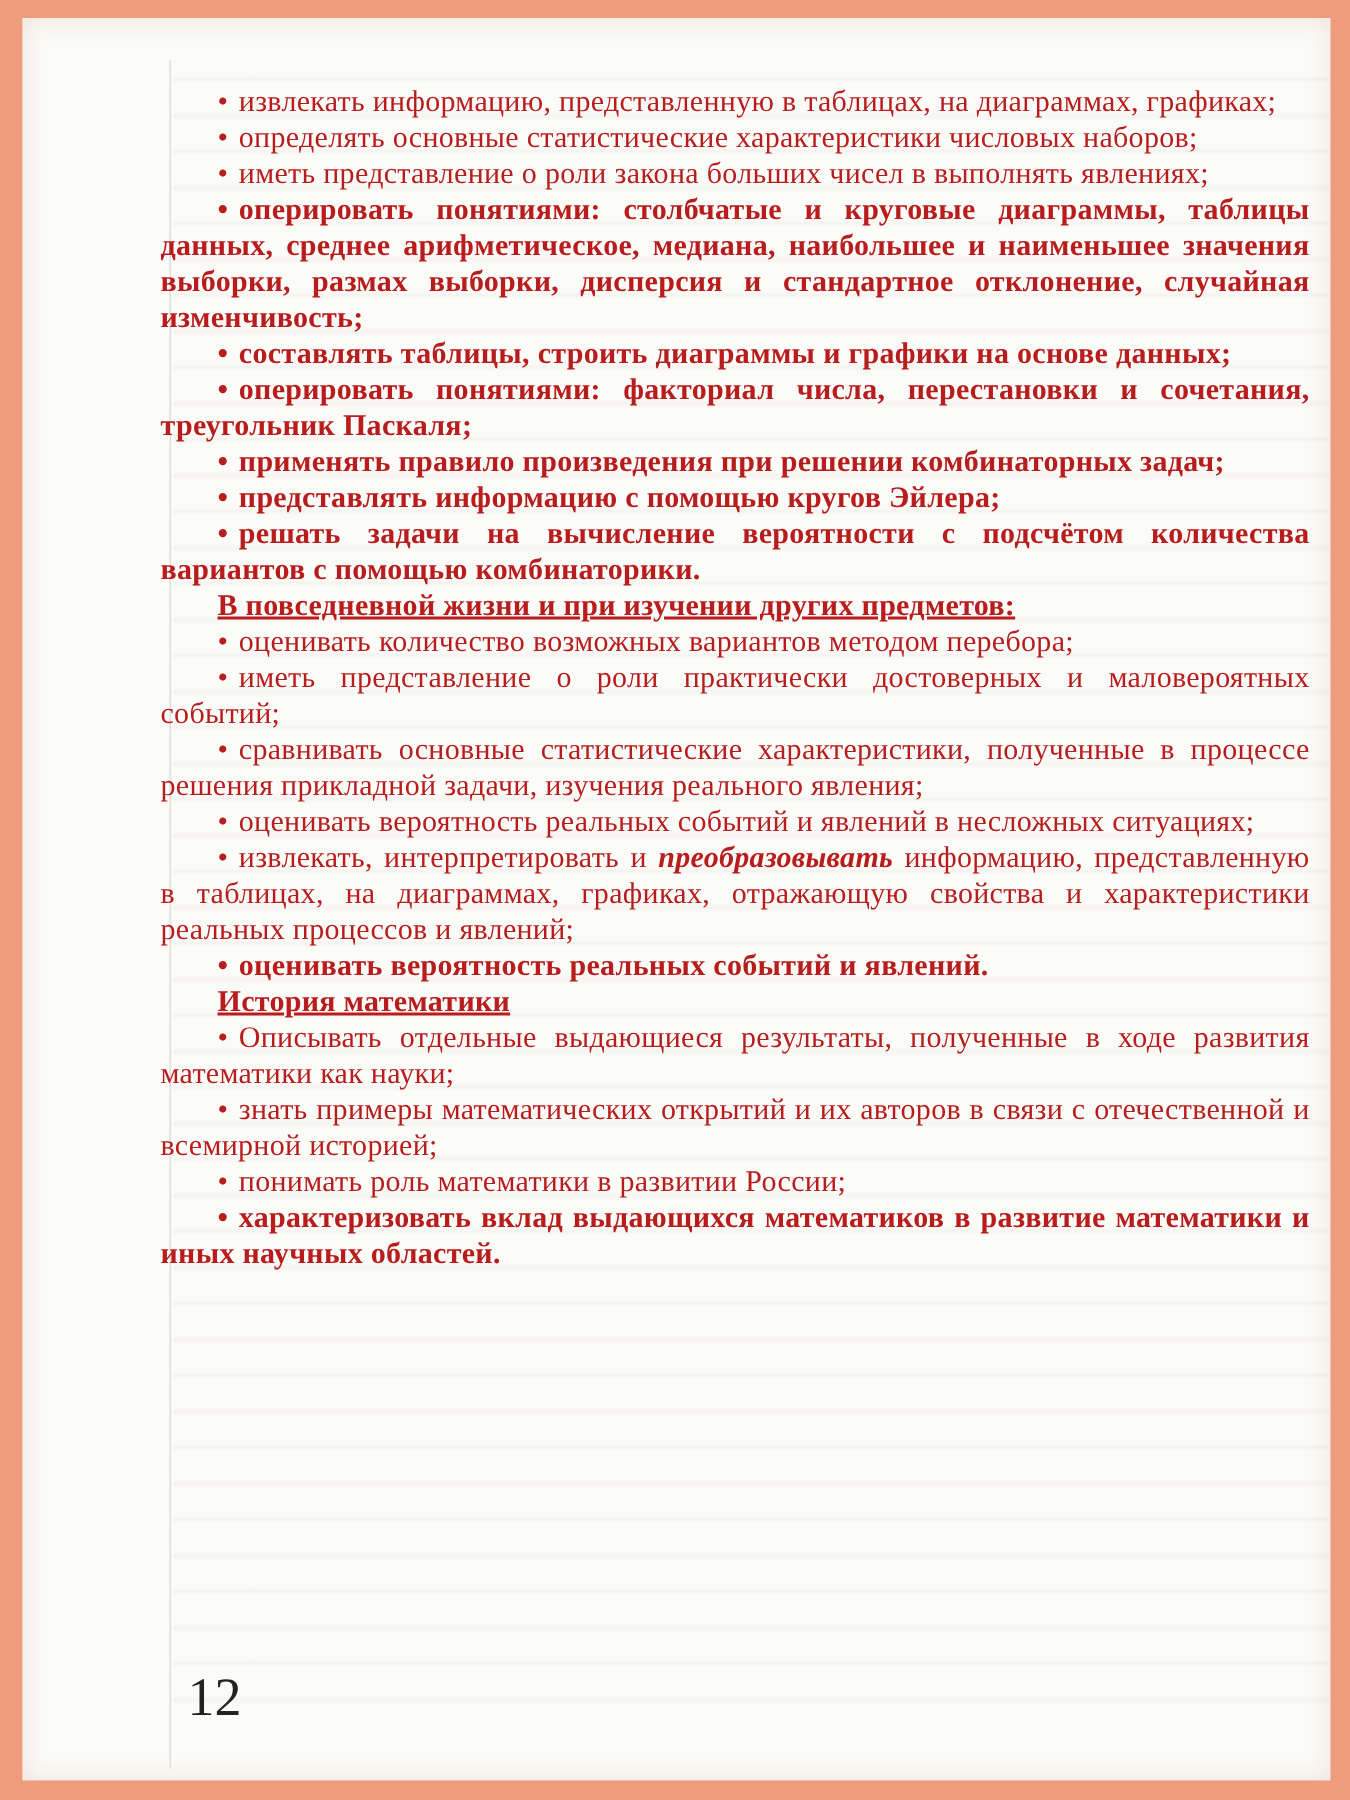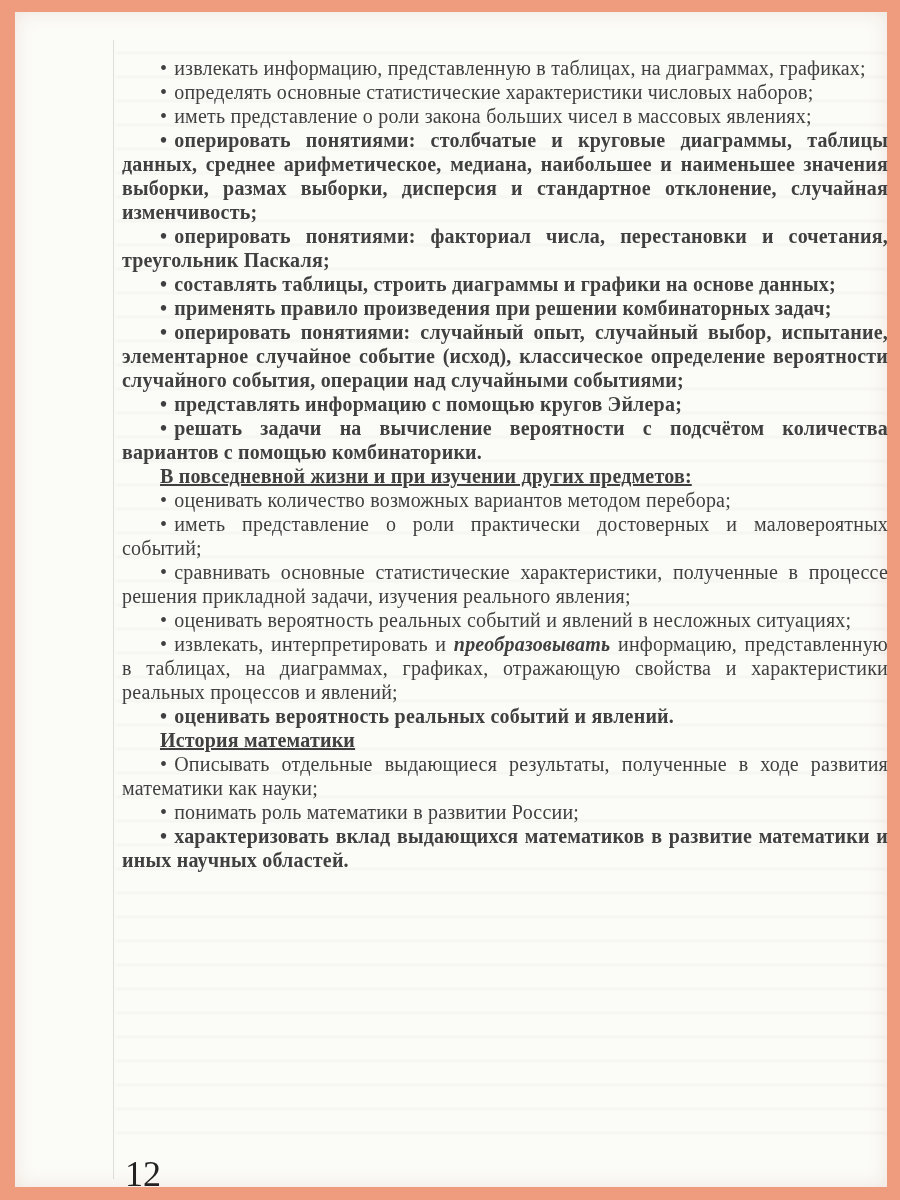--- a/index.html
+++ b/index.html
@@ -26,78 +26,77 @@
     position: absolute;
     left: 100px; top: 40px; width: 772px; bottom: 40px;
     background: repeating-linear-gradient(180deg,
       rgba(140,130,120,0.07) 0 2px,
       transparent 2px 24px);
     filter: blur(1.2px);
     pointer-events: none;
   }
   .textcol {
     position: absolute;
-    left: 107px; top: 44px; width: 766px;
-    color: #404040;
+    left: 92px; top: 44px; width: 766px;
+    color: #b91c1c;
     font-size: 20px;
     line-height: 24px;
     letter-spacing: 0.2px;
     text-align: justify;
   }
   .textcol p {
     margin: 0;
     text-indent: 38px;
   }
   .blt { margin-right: 7px; }
   .bi { font-weight: bold; }
   .h  { font-weight: bold; text-decoration: underline; }
   .u  { text-decoration: underline; }
   em.i { font-style: italic; font-weight: bold; }
   .pagenum {
     position: absolute;
     left: 110px; top: 1098px;
     font-size: 36px;
     color: #222;
     font-family: "Liberation Serif", serif;
-    margin-top: 43px;
   }
 </style>
 </head>
 <body>
 
 <div class="photo">
   <div class="paper">
     <div class="ghost"></div>
     <div class="crease"></div>
 
     <div class="textcol">
 
       <p><span class="blt">•</span><span>извлекать информацию, представленную в таблицах, на диаграммах, графиках;</span></p>
       <p><span class="blt">•</span><span>определять основные статистические характеристики числовых наборов;</span></p>
-      <p><span class="blt">•</span><span>иметь представление о роли закона больших чисел в массовых явлениях;</span></p>
+      <p><span class="blt">•</span><span>иметь представление о роли закона больших чисел в выполнять явлениях;</span></p>
       <p class="bi"><span class="blt">•</span><span>оперировать понятиями: столбчатые и круговые диаграммы, таблицы данных, среднее арифметическое, медиана, наибольшее и наименьшее значения выборки, размах выборки, дисперсия и стандартное отклонение, случайная изменчивость;</span></p>
+      <p class="bi"><span class="blt">•</span><span>составлять таблицы, строить диаграммы и графики на основе данных;</span></p>
       <p class="bi"><span class="blt">•</span><span>оперировать понятиями: факториал числа, перестановки и сочетания, треугольник Паскаля;</span></p>
-      <p class="bi"><span class="blt">•</span><span>составлять таблицы, строить диаграммы и графики на основе данных;</span></p>
       <p class="bi"><span class="blt">•</span><span>применять правило произведения при решении комбинаторных задач;</span></p>
-      <p class="bi"><span class="blt">•</span><span>оперировать понятиями: случайный опыт, случайный выбор, испытание, элементарное случайное событие (исход), классическое определение вероятности случайного события, операции над случайными событиями;</span></p>
       <p class="bi"><span class="blt">•</span><span>представлять информацию с помощью кругов Эйлера;</span></p>
       <p class="bi"><span class="blt">•</span><span>решать задачи на вычисление вероятности с подсчётом количества вариантов с помощью комбинаторики.</span></p>
 
       <p class="h">В повседневной жизни и при изучении других предметов:</p>
 
       <p><span class="blt">•</span><span>оценивать количество возможных вариантов методом перебора;</span></p>
       <p><span class="blt">•</span><span>иметь представление о роли практически достоверных и маловероятных событий;</span></p>
       <p><span class="blt">•</span><span>сравнивать основные статистические характеристики, полученные в процессе решения прикладной задачи, изучения реального явления;</span></p>
       <p><span class="blt">•</span><span>оценивать вероятность реальных событий и явлений в несложных ситуациях;</span></p>
       <p><span class="blt">•</span><span>извлекать, интерпретировать и </span><em class="i">преобразовывать</em><span> информацию, представленную в таблицах, на диаграммах, графиках, отражающую свойства и характеристики реальных процессов и явлений;</span></p>
       <p class="bi"><span class="blt">•</span><span>оценивать вероятность реальных событий и явлений.</span></p>
 
       <p class="h u">История математики</p>
 
       <p><span class="blt">•</span><span>Описывать отдельные выдающиеся результаты, полученные в ходе развития математики как науки;</span></p>
+      <p><span class="blt">•</span><span>знать примеры математических открытий и их авторов в связи с отечественной и всемирной историей;</span></p>
       <p><span class="blt">•</span><span>понимать роль математики в развитии России;</span></p>
       <p class="bi"><span class="blt">•</span><span>характеризовать вклад выдающихся математиков в развитие математики и иных научных областей.</span></p>
 
     </div>
 
     <div class="pagenum">12</div>
   </div>
 </div>
 
 </body></html>

